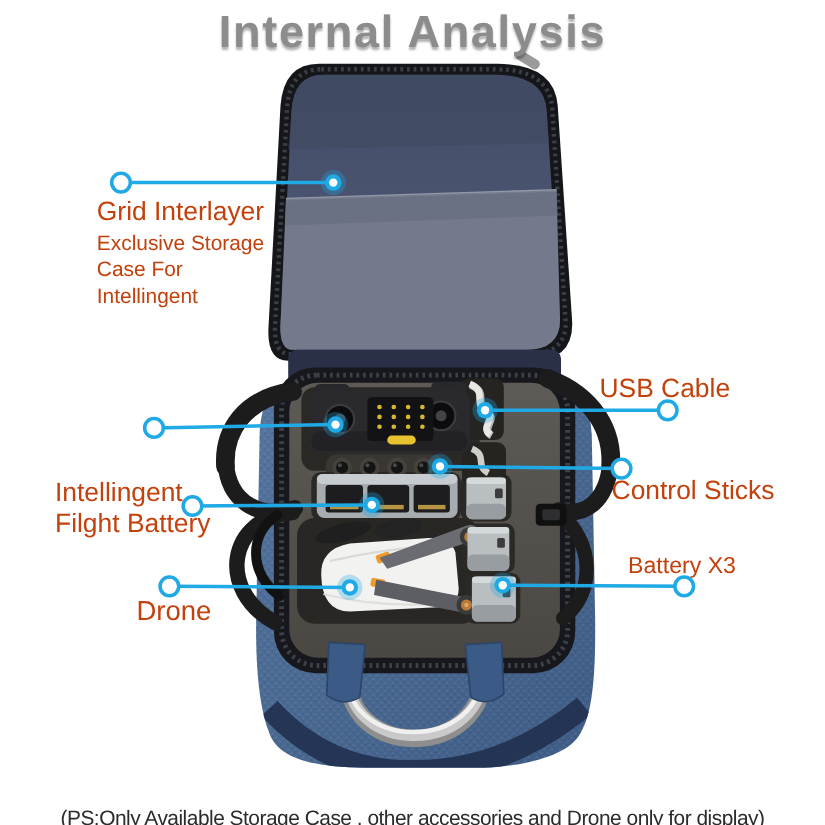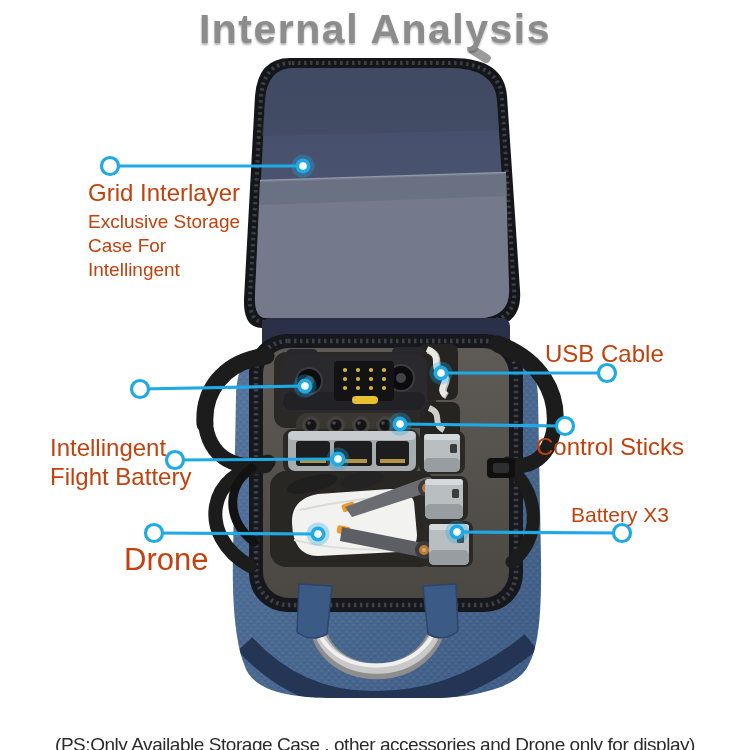--- a/index.html
+++ b/index.html
@@ -10,25 +10,25 @@
       font-size:41px;font-weight:700;letter-spacing:1.5px;color:#8c8c8c;
       text-shadow:0 2px 2px rgba(0,0,0,.30);}
   .label{position:absolute;color:#c2410c;white-space:nowrap;}
   .label .main{font-size:24px;font-weight:400;}
   .lbl-grid{left:88px;top:179px;}
   .lbl-grid .main{font-size:24px;}
   .lbl-grid .desc{font-size:19px;line-height:24px;font-weight:400;margin-top:3px;}
   .lbl-remote{left:68px;top:352px;}
   .lbl-usb{left:545px;top:340px;}
   .lbl-ifb{left:50px;top:433px;line-height:29px;font-size:24px;}
-  .lbl-sticks{left:536px;top:433px;text-align:right;}
+  .lbl-sticks{left:556px;top:433px;text-align:right;}
   .lbl-bat3{left:571px;top:503px;}
   .lbl-bat3 .main{font-size:21px;}
   .lbl-drone{left:124px;top:542px;}
-  .lbl-drone .main{font-size:31px;text-align:center;}
+  .lbl-drone .main{font-size:25px;text-align:center;}
   .footnote{position:absolute;left:0;right:0;top:706px;text-align:center;
       font-size:19px;color:#2b2b2b;letter-spacing:-0.45px;margin-top:28px;}
 </style>
 </head>
 <body>
 
 <div class="stage">
 
   <svg width="750" height="750" viewBox="0 0 750 750">
     <defs>

